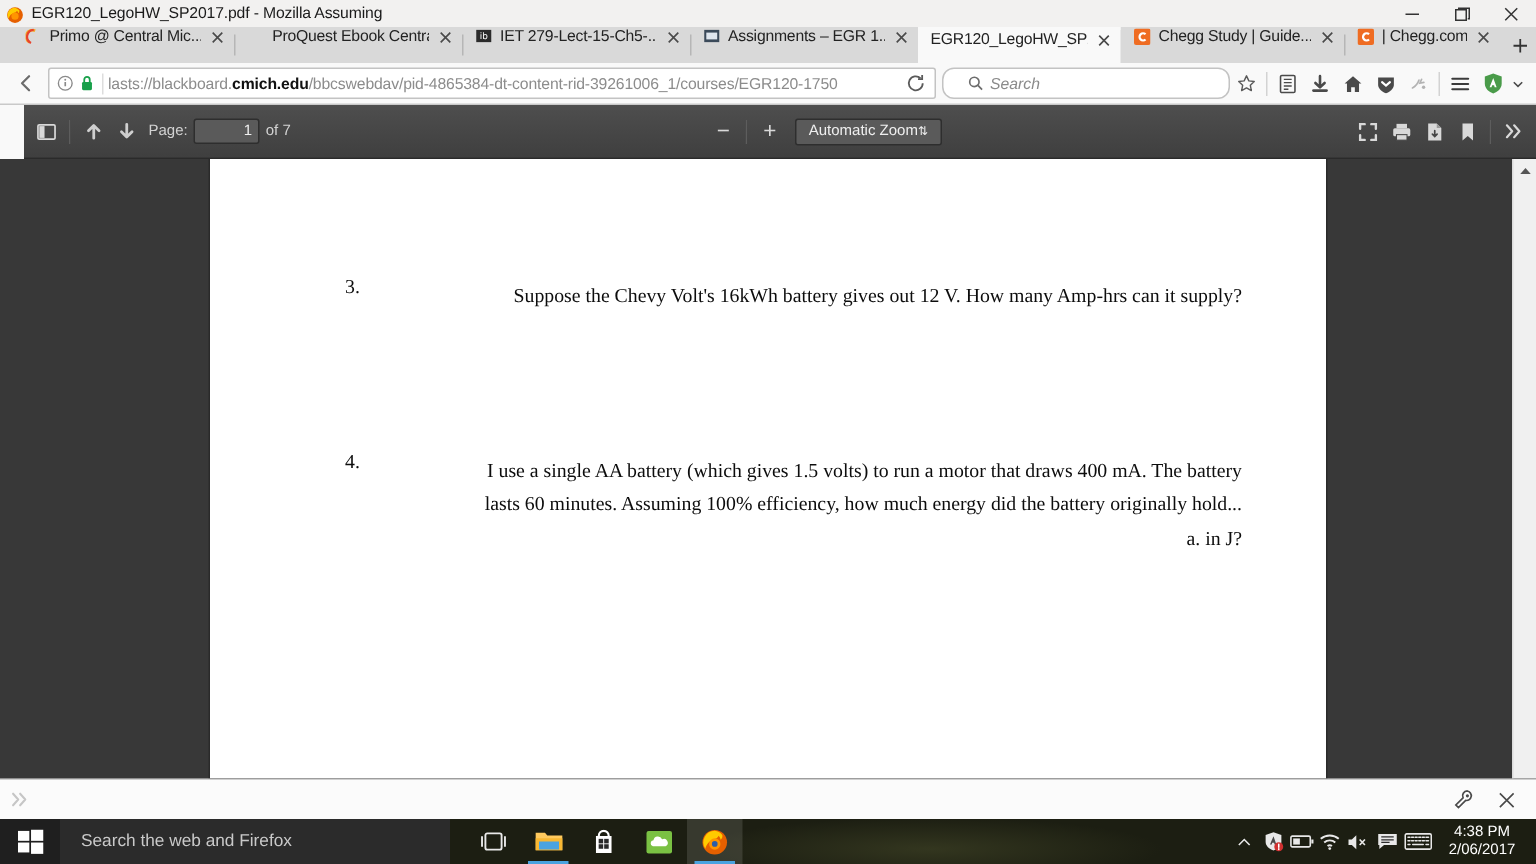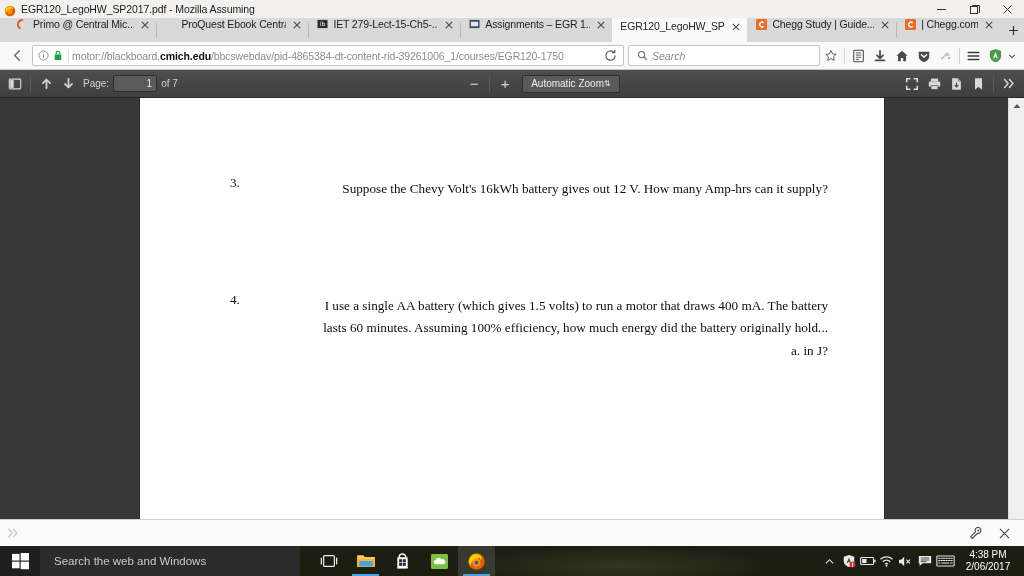--- a/index.html
+++ b/index.html
@@ -113,37 +113,38 @@
     font-size: 10.5px; color: #8c8c8c; white-space: nowrap; overflow: hidden;
     flex: 1 1 auto; min-width: 0; letter-spacing: -0.1px;
   }
   .url-text b { color: #111; font-weight: 700; }
   .url-go {
     width: 22px; height: 21px; display:flex; align-items:center; justify-content:center;
     color:#5b5b5b; flex:0 0 auto;
   }
   .searchbar {
     width: 192px; height: 21px; background: #fff;
-    border: 1px solid #c3c3c3; border-radius: 2px;
-    display: flex; align-items: center; padding: 0 8px; flex: 0 0 auto;
+    border: 1px solid #c3c3c3; border-radius: 8px;
+    display: flex; align-items: center; padding: 0 16px; flex: 0 0 auto;
   }
   .search-ph {
     font-size: 10.5px; color: #8a8a8a; font-style: italic; margin-left: 4px;
   }
   .navbar-right { display: flex; align-items: center; flex: 0 0 auto; }
   .nav-divider { width:1px; height:16px; background:#d3d3d3; margin:0 2px; }
 
   
   .pdf-toolbar {
-    height: 28px; background: #474747;
+    height: 36px; background: #474747;
     background-image: linear-gradient(#4e4e4e, #3f3f3f);
     display: flex; align-items: center;
     border-bottom: 1px solid #2a2a2a;
     padding: 0 4px;
     position: relative;
+    margin-left: 16px;
   }
   .pdf-btn {
     width: 22px; height: 20px; display:flex; align-items:center;
     justify-content:center; color:#d9d9d9; flex:0 0 auto;
   }
   .pdf-sep { width:1px; height:16px; background:#2b2b2b; border-right:1px solid #5d5d5d; margin:0 4px; flex:0 0 auto;}
   .pdf-label { font-size:10px; color:#d2d2d2; margin:0 4px; flex:0 0 auto;}
   .pageinput {
     width: 44px; height: 17px; background:#5a5a5a; border:1px solid #2e2e2e;
     border-radius:2px; color:#efefef; font-size:10px; text-align:right;
@@ -400,21 +401,21 @@
             <circle cx="6" cy="3.4" r="0.7" fill="#8a8a8a"></circle>
           </svg>
         </span>
         <span class="url-lock">
           <svg width="10" height="11" viewBox="0 0 10 12">
             <path d="M3 5V3.4a2 2 0 0 1 4 0V5" fill="none" stroke="#18a04a" stroke-width="1.3"></path>
             <rect x="1.4" y="5" width="7.2" height="6" rx="1" fill="#18a04a"></rect>
           </svg>
         </span>
         <span class="url-sep"></span>
-        <span class="url-text"><span>motor://blackboard.</span><b>cmich.edu</b><span>/bbcswebdav/pid-4865384-dt-content-rid-39261006_1/courses/EGR120-1750</span></span>
+        <span class="url-text"><span>lasts://blackboard.</span><b>cmich.edu</b><span>/bbcswebdav/pid-4865384-dt-content-rid-39261006_1/courses/EGR120-1750</span></span>
         <span class="url-go">
           <svg width="13" height="13" viewBox="0 0 14 14">
             <path d="M12 7a5 5 0 1 1-1.6-3.6" fill="none" stroke="#5b5b5b" stroke-width="1.3"></path>
             <path d="M11.6 1v3h-3" fill="none" stroke="#5b5b5b" stroke-width="1.3"></path>
           </svg>
         </span>
       </div>
 
       <div class="searchbar">
         <svg width="11" height="11" viewBox="0 0 12 12">
@@ -609,21 +610,21 @@
     <div class="start-btn">
       <svg width="17" height="17" viewBox="0 0 18 18">
         <rect x="0" y="1" width="8" height="7" fill="#fff"></rect>
         <rect x="9.2" y="0" width="8.8" height="8" fill="#fff"></rect>
         <rect x="0" y="9.2" width="8" height="7" fill="#fff"></rect>
         <rect x="9.2" y="9.2" width="8.8" height="8" fill="#fff"></rect>
       </svg>
     </div>
 
     <div class="tb-search">
-      <span>Search the web and Windows</span>
+      <span>Search the web and Firefox</span>
     </div>
 
     <div class="tb-apps">
       <div class="tb-app">
         <svg width="18" height="14" viewBox="0 0 20 15">
           <rect x="4" y="1.5" width="12" height="12" rx="1.4" fill="none" stroke="#e9e9e9" stroke-width="1.4"></rect>
           <path d="M1.5 4.2v6.6M18.5 4.2v6.6" stroke="#e9e9e9" stroke-width="1.4" stroke-linecap="round"></path>
         </svg>
       </div>
 

